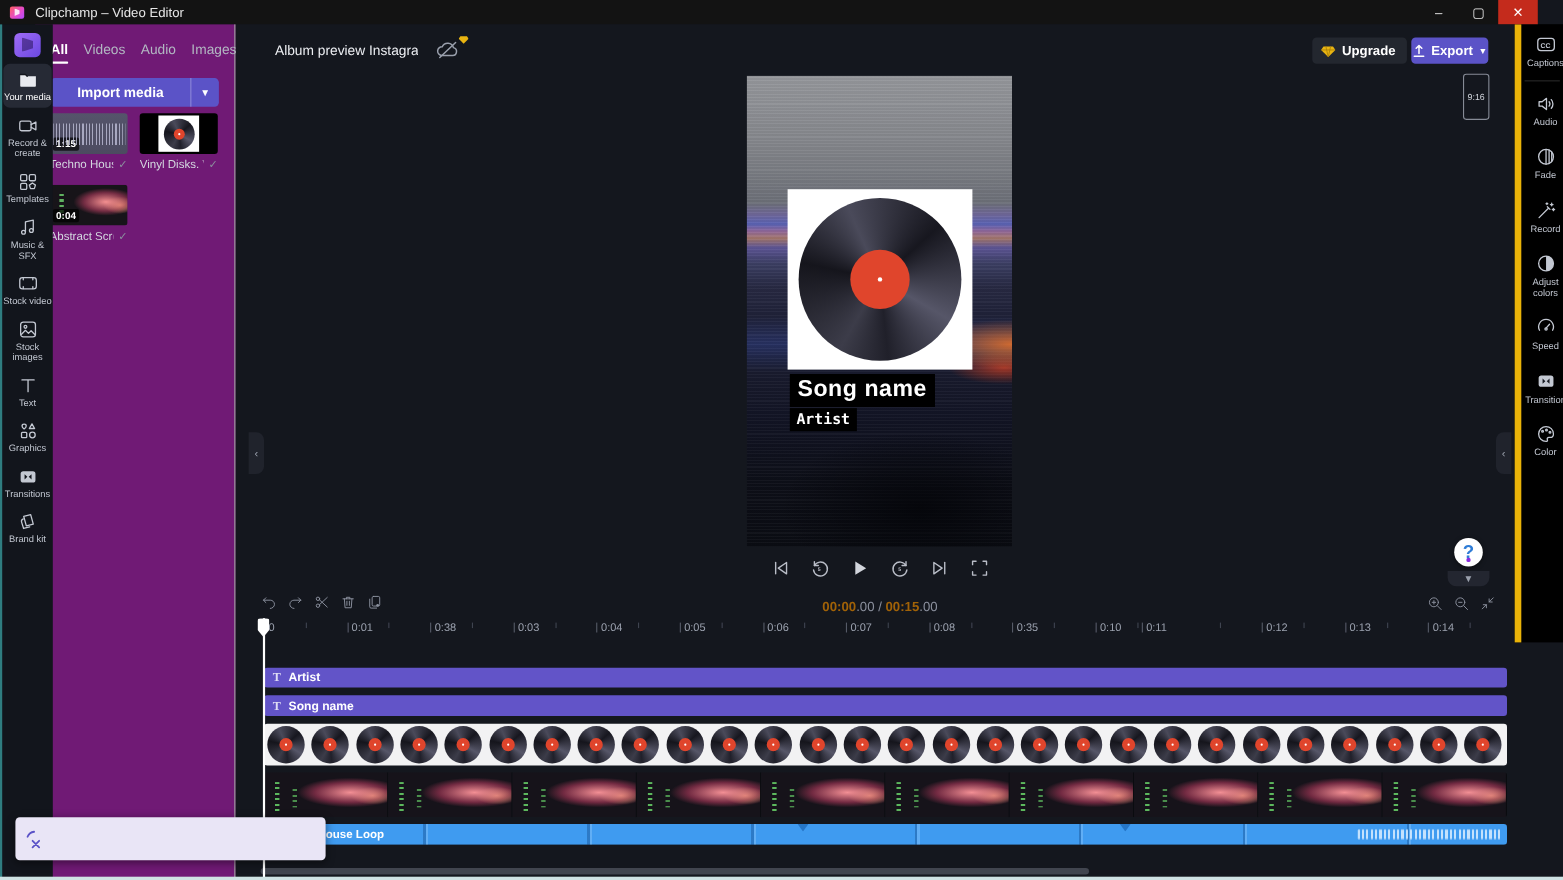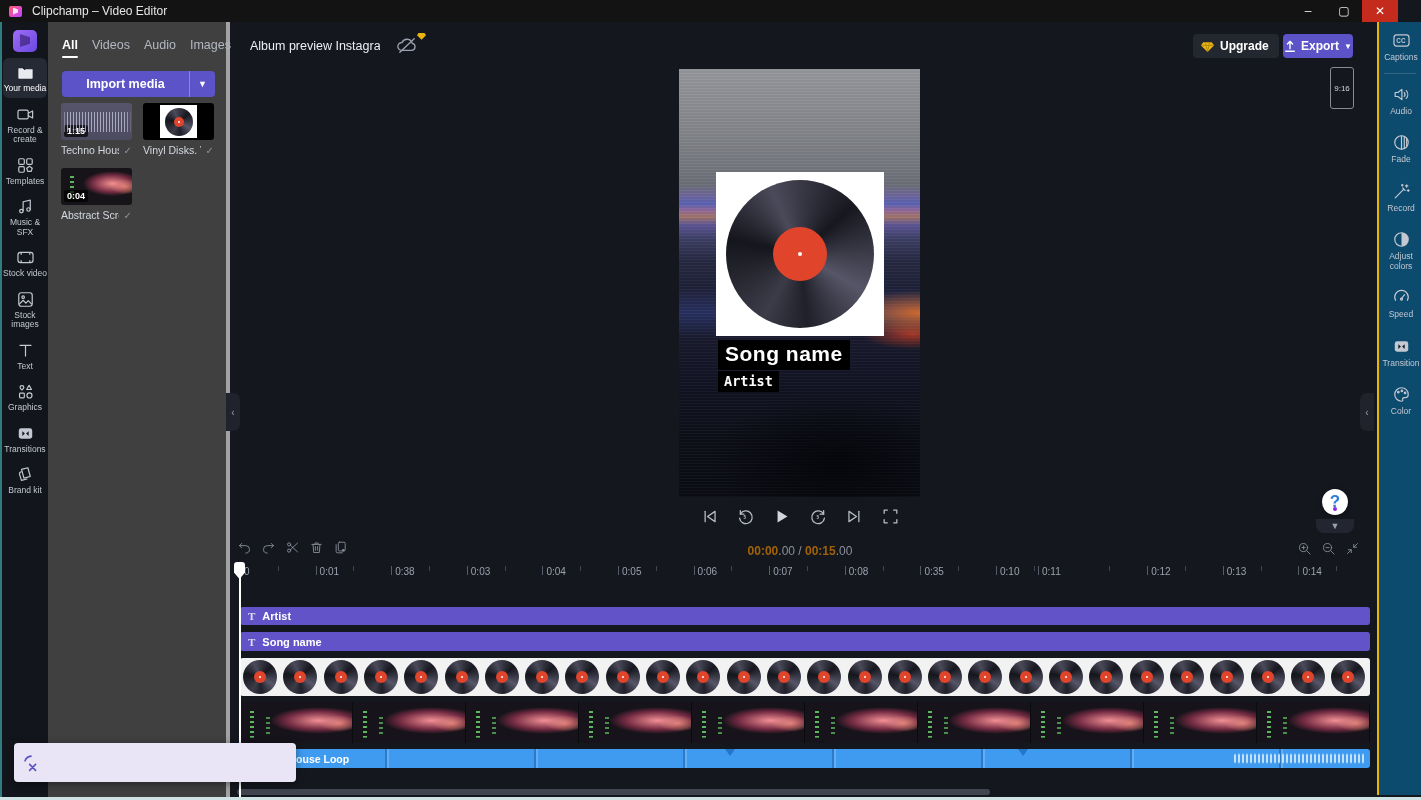--- a/index.html
+++ b/index.html
@@ -26,21 +26,21 @@
   .rail-logo { width:24px; height:22px; margin:8px auto 6px auto; border-radius:5px; background:linear-gradient(135deg,#a06cf8,#6a48e0); position:relative; }
   .rail-logo::after { content:""; position:absolute; left:7px; top:4px; width:10px; height:13px; background:rgba(40,20,90,.55); clip-path:polygon(0 0,100% 25%,100% 75%,0 100%); }
   .nav-item { width:44px; margin:2px auto; padding:5px 0 4px 0; border-radius:6px; display:flex; flex-direction:column; align-items:center; gap:2px; cursor:pointer; }
   .nav-item.active { background:#262a35; }
   .nav-item .nv-label { font-size:8.5px; line-height:9.5px; color:#c3c8d2; text-align:center; }
   .nav-item.active .nv-label { color:#fff; }
   .nav-item svg { width:19px; height:19px; stroke:#c3c8d2; fill:none; stroke-width:1.5; stroke-linecap:round; stroke-linejoin:round; }
   .nav-item.active svg { stroke:#fff; }
 
   
-  .media-panel { position:absolute; left:48px; top:22px; width:182px; height:778px; background:#404040; border-right:4px solid #a3a3a3; z-index:15; }
+  .media-panel { position:absolute; left:32px; top:22px; width:182px; height:778px; background:#701a75; border-right:1px solid #a3a3a3; z-index:15; }
   .tabs { display:flex; gap:14px; padding:16px 0 0 14px; font-size:12.5px; color:#b2b7c2; }
   .tab { padding-bottom:6px; cursor:pointer; position:relative; }
   .tab.active { color:#fff; font-weight:bold; }
   .tab.active::after { content:""; position:absolute; left:0; right:0; bottom:0; height:2px; background:#fff; border-radius:2px; }
   .import-btn { position:absolute; left:14px; top:49px; width:153px; height:26px; background:#5b53c7; border-radius:4px; display:flex; align-items:center; color:#fff; font-size:12.5px; font-weight:bold; cursor:pointer; }
   .import-main { flex:1; text-align:center; }
   .import-split { width:26px; height:26px; border-left:1px solid rgba(255,255,255,.3); display:flex; align-items:center; justify-content:center; font-size:9px; }
   .media-grid { position:absolute; left:13px; top:81px; width:156px; }
   .media-item { position:absolute; width:71px; cursor:pointer; }
   .m-thumb { width:71px; height:37px; border-radius:3px; position:relative; overflow:hidden; }
@@ -98,21 +98,21 @@
 
   
   .help-btn { position:absolute; left:1322px; top:489px; width:26px; height:26px; border-radius:50%; background:#fff; display:flex; align-items:center; justify-content:center; font-size:17px; font-weight:bold; color:#2e7cd6; cursor:pointer; box-shadow:0 1px 4px rgba(0,0,0,.5); }
   .help-btn i { position:absolute; left:11px; bottom:4px; width:4px; height:4px; border-radius:50%; background:#8a2ae0; }
   .help-chevron { position:absolute; left:1316px; top:519px; width:38px; height:14px; background:#232630; border-radius:0 0 8px 8px; display:flex; align-items:center; justify-content:center; color:#9aa0ac; font-size:9px; cursor:pointer; }
   .collapse-tab { position:absolute; width:14px; height:38px; background:#20232c; color:#9aa0ac; display:flex; align-items:center; justify-content:center; font-size:10px; cursor:pointer; z-index:16; }
   .collapse-left { left:226px; top:393px; border-radius:0 7px 7px 0; }
   .collapse-right { left:1360px; top:393px; border-radius:7px 0 0 7px; }
 
   
-  .tools-rail { position:absolute; left:1377px; top:22px; width:44px; height:773px; background:#0c4a6e; border-left:2px solid #eab308; z-index:15; }
+  .tools-rail { position:absolute; left:1377px; top:22px; width:44px; height:562px; background:#000000; border-left:6px solid #eab308; z-index:15; }
   .tool-item { width:44px; padding:9px 0 8px 0; display:flex; flex-direction:column; align-items:center; gap:3px; cursor:pointer; }
   .tool-item .tl-label { font-size:8.5px; line-height:9.5px; color:#c3c8d2; text-align:center; }
   .tool-item svg { width:19px; height:19px; stroke:#c3c8d2; fill:none; stroke-width:1.5; stroke-linecap:round; stroke-linejoin:round; }
   .tool-divider { width:32px; height:1px; background:rgba(255,255,255,.16); margin:2px auto 2px auto; }
 
   
   .tl-toolbar { position:absolute; left:237px; top:540px; display:flex; gap:9px; }
   .tl-toolbar svg { width:15px; height:15px; stroke:#8b919e; fill:none; stroke-width:1.4; stroke-linecap:round; stroke-linejoin:round; cursor:pointer; }
   .tl-time { position:absolute; left:680px; top:544px; width:240px; text-align:center; font-size:12px; color:#8a8f9c; }
   .tl-time b { color:#a16207; font-weight:bold; }

